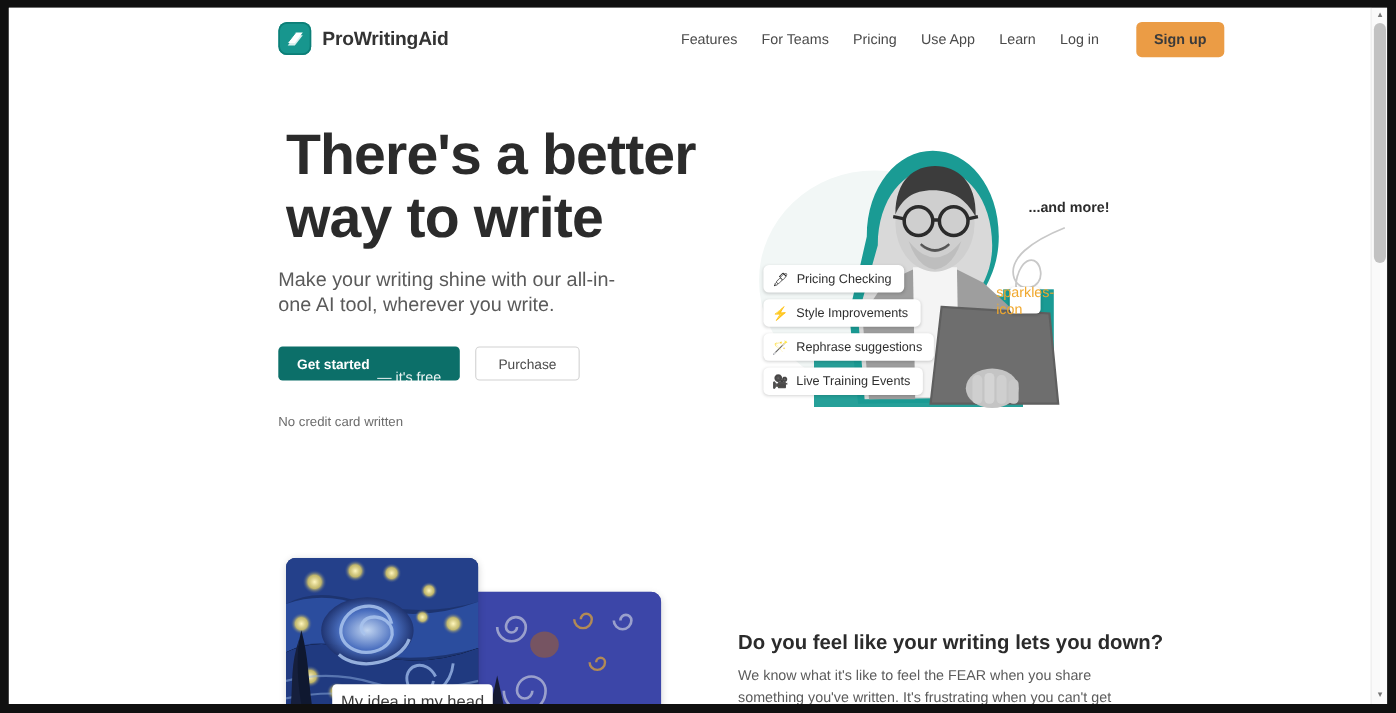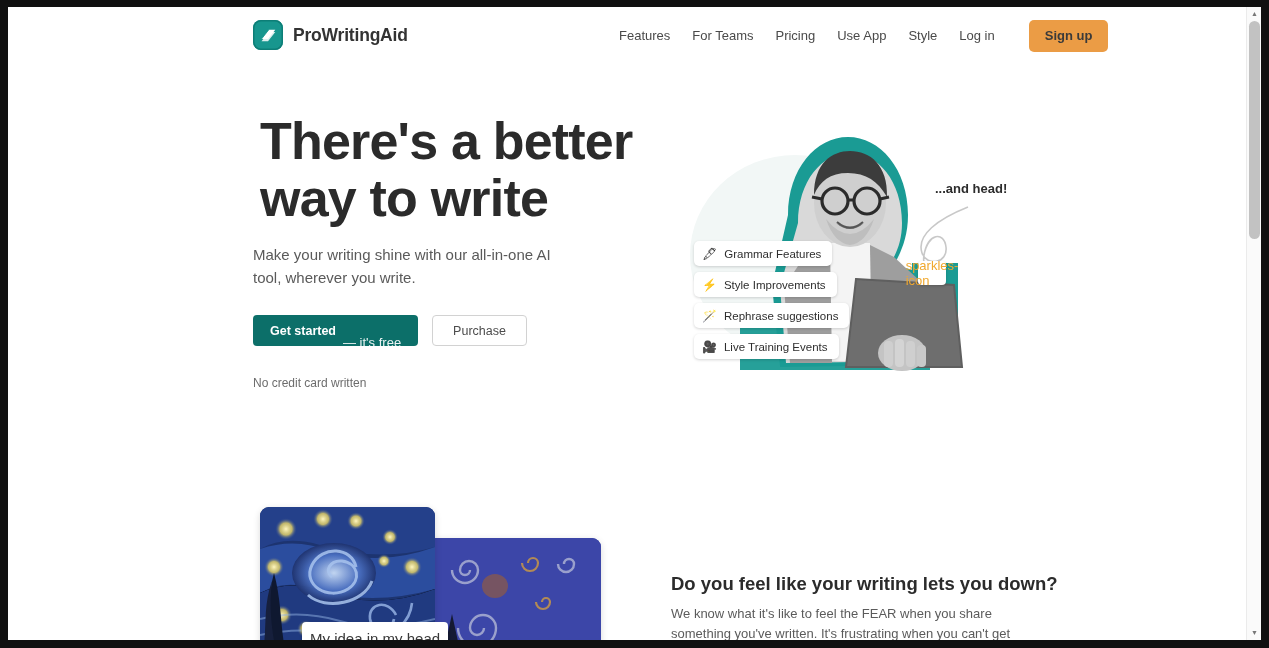--- a/index.html
+++ b/index.html
@@ -93,21 +93,21 @@
   .hero-title {
     position: absolute; left: 252px; top: 106px;
     width: 470px;
     font-size: 52px; line-height: 57px;
     font-weight: bold; color: #2b2b2b;
     letter-spacing: -0.8px;
   }
   .hero-sub {
     position: absolute; left: 245px; top: 236px;
     width: 330px;
-    font-size: 15px; line-height: 23px; color: #5a5a5a;
+    font-size: 18px; line-height: 23px; color: #5a5a5a;
   }
   .hero-cta { position: absolute; left: 245px; top: 308px; display: flex; gap: 14px; }
   .btn-primary {
     background: #0c6f69; color: #ffffff;
     border: none; border-radius: 4px;
     height: 31px; padding: 0 17px;
     font-size: 12.5px; font-weight: bold;
     font-family: "Liberation Sans", sans-serif;
     cursor: pointer;
     display: flex; align-items: center; gap: 7px;
@@ -214,21 +214,21 @@
             </svg>
           </span>
           <span class="brand-name">ProWritingAid</span>
         </a>
 
         <nav class="mainnav">
           <a href="#">Features</a>
           <a href="#">For Teams</a>
           <a href="#">Pricing</a>
           <a href="#">Use App</a>
-          <a href="#">Style</a>
+          <a href="#">Learn</a>
           <a href="#">Log in</a>
           <a href="#" class="signup-btn">Sign up</a>
         </nav>
       </header>
 
       <h1 class="hero-title">There's a better way to write</h1>
       <p class="hero-sub">Make your writing shine with our all-in-one AI tool, wherever you write.</p>
 
       <div class="hero-cta">
         <button class="btn-primary">
@@ -282,26 +282,26 @@
           <ellipse cx="222" cy="238" rx="24" ry="18" fill="#c4c4c4"></ellipse>
           <rect x="204" y="226" width="9" height="26" rx="4" fill="#cfcfcf"></rect>
           <rect x="215" y="224" width="9" height="28" rx="4" fill="#d4d4d4"></rect>
           <rect x="226" y="226" width="9" height="26" rx="4" fill="#cfcfcf"></rect>
           <rect x="237" y="230" width="9" height="22" rx="4" fill="#c9c9c9"></rect>
 
           <path d="M288 92 C258 104, 236 120, 242 138 C247 152, 268 148, 266 132
                    C264 116, 248 118, 244 140 C242 152, 248 156, 252 158" fill="none" stroke="#c8c8c8" stroke-width="1.6"></path>
         </svg>
 
-        <div class="andmore">...and head!</div>
+        <div class="andmore">...and more!</div>
         <div class="spark-badge" style="color:#f0a82e;">sparkles-icon</div>
 
         <div class="pill" style="left:14px; top:126px;">
           <span class="ic">🖋</span>
-          <span>Grammar Features</span>
+          <span>Pricing Checking</span>
         </div>
         <div class="pill" style="left:14px; top:157px;">
           <span class="ic">⚡</span>
           <span>Style Improvements</span>
         </div>
         <div class="pill" style="left:14px; top:188px;">
           <span class="ic">🪄</span>
           <span>Rephrase suggestions</span>
         </div>
         <div class="pill" style="left:14px; top:219px;">

